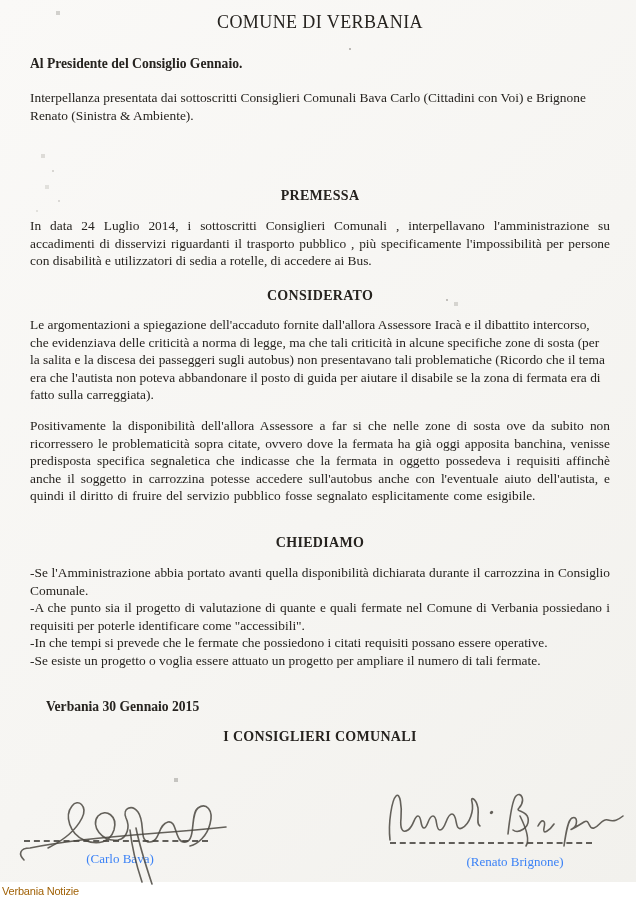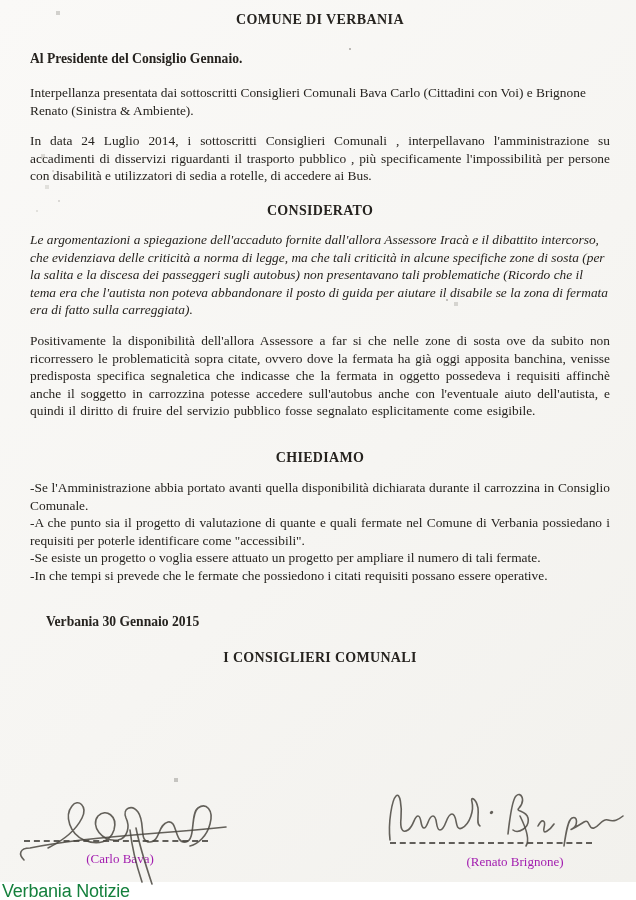--- a/index.html
+++ b/index.html
@@ -5,45 +5,45 @@
   html, body { margin:0; padding:0; background:#ffffff; }
   .page {
     position:relative; width:636px; height:900px; overflow:hidden;
     background:#ffffff; font-family:"Liberation Serif", serif;
   }
   .scan {
     position:absolute; left:0; top:0; right:0; bottom:18px;
     background:linear-gradient(135deg,#faf9f7 0%,#f6f5f2 55%,#f2f1ed 100%);
     color:#26231f; padding:10px 26px 0 30px; box-sizing:border-box;
   }
-  .doc-title { text-align:center; font-size:14px; font-weight:bold; margin:2px 0 0 0; letter-spacing:.4px; }
+  .doc-title { text-align:center; font-size:18px; font-weight:normal; margin:2px 0 0 0; letter-spacing:.4px; }
   .addressee { font-weight:bold; font-size:13.6px; margin:23px 0 0 0; }
   .para { font-size:13.4px; line-height:17.6px; margin:0; }
   .just { text-align:justify; }
   .intro { margin-top:17px; }
   .sec { text-align:center; font-size:14px; font-weight:bold; margin:0; letter-spacing:.3px; }
   .h-premessa { margin-top:64px; }
   .b-premessa { margin-top:13px; }
   .h-considerato { margin-top:18px; }
-  .b-considerato { margin-top:12px;font-style:italic; }
+  .b-considerato { margin-top:12px; }
   .h-valutata { margin-top:15px; }
   .b-valutata { margin-top:13px; word-spacing:1px; }
   .h-chiediamo { margin-top:30px; }
   .requests { margin-top:13px; }
   .requests p { margin:0; }
   .uline { }
   .date-line { font-weight:bold; font-size:13.6px; margin:30px 0 0 16px; }
-  .sig-heading { margin-top:20px; }
+  .sig-heading { margin-top:14px; }
   .sig-svg { position:absolute; z-index:3; }
   .sig-svg path { fill:none; stroke:#4a463f; stroke-width:1.6; stroke-linecap:round; opacity:.85; }
   .dashline { position:absolute; border-top:2px dashed #3d3a35; z-index:2; opacity:.8; }
-  .sig-name { position:absolute; font-size:13px; color:#a21caf; text-align:center; z-index:2; }
+  .sig-name { position:absolute; font-size:13px; color:#3b82f6; text-align:center; z-index:2; }
   .footer {
     position:absolute; left:0; right:0; bottom:0; height:18px; background:#ffffff; z-index:1;
-    font-family:"Liberation Sans", sans-serif; font-size:18px; color:#15803d; line-height:17px;
+    font-family:"Liberation Sans", sans-serif; font-size:11px; color:#a16207; line-height:17px;
   }
   .footer span { position:absolute; left:2px; top:1px; letter-spacing:-0.2px; }
   .speckles {
     position:absolute; left:0; top:0; width:2px; height:2px; background:transparent; z-index:1;
     box-shadow:
       57px 12px 0 1px rgba(120,115,108,.30),
       349px 48px 0 0 rgba(100,95,90,.40),
       42px 155px 0 1px rgba(150,145,138,.28),
       52px 170px 0 0 rgba(150,145,138,.33),
       46px 186px 0 1px rgba(160,155,148,.26),
@@ -61,33 +61,34 @@
 
   <div class="scan">
     <div class="speckles"></div>
 
     <h1 class="doc-title">COMUNE DI VERBANIA</h1>
 
     <p class="addressee">Al Presidente del Consiglio Gennaio.</p>
 
     <p class="para intro">Interpellanza presentata dai sottoscritti Consiglieri Comunali Bava Carlo (Cittadini con Voi) e Brignone Renato (Sinistra &amp; Ambiente).</p>
 
+    <h2 class="sec h-premessa">PREMESSA</h2>
     <p class="para just b-premessa">In data 24 Luglio 2014, i sottoscritti Consiglieri Comunali , interpellavano l'amministrazione su accadimenti di disservizi riguardanti il trasporto pubblico , più specificamente l'impossibilità per persone con disabilità e utilizzatori di sedia a rotelle, di accedere ai Bus.</p>
 
     <h2 class="sec h-considerato">CONSIDERATO</h2>
     <p class="para b-considerato">Le argomentazioni a spiegazione dell'accaduto fornite dall'allora Assessore Iracà e il dibattito intercorso, che evidenziava delle criticità a norma di legge, ma che tali criticità in alcune specifiche zone di sosta (per la salita e la discesa dei passeggeri sugli autobus) non presentavano tali problematiche (Ricordo che il tema era che l'autista non poteva abbandonare il posto di guida per aiutare il disabile se la zona di fermata era di fatto sulla carreggiata).</p>
 
     <p class="para just b-valutata"><span>Positivamente la disponibilità dell'allora Assessore a far si che nelle zone di sosta ove da subito non ricorressero le problematicità sopra citate, ovvero dove la fermata ha già oggi apposita banchina, venisse predisposta specifica segnaletica che indicasse che la fermata in oggetto possedeva i requisiti affinchè anche il soggetto in carrozzina potesse accedere sull'autobus anche con l'eventuale aiuto dell'autista, e quindi il diritto di fruire del servizio pubblico fosse segnalato esplicitamente come </span><span class="uline">esigibile.</span></p>
 
     <h2 class="sec h-chiediamo">CHIEDIAMO</h2>
     <div class="requests">
       <p class="para just">-Se l'Amministrazione abbia portato avanti quella disponibilità dichiarata durante il carrozzina in Consiglio Comunale.</p>
       <p class="para just">-A che punto sia il progetto di valutazione di quante e quali fermate nel Comune di Verbania possiedano i requisiti per poterle identificare come "accessibili".</p>
+      <p class="para">-In che tempi si prevede che le fermate che possiedono i citati requisiti possano essere operative.</p>
       <p class="para">-Se esiste un progetto o voglia essere attuato un progetto per ampliare il numero di tali fermate.</p>
-      <p class="para">-In che tempi si prevede che le fermate che possiedono i citati requisiti possano essere operative.</p>
     </div>
 
     <p class="date-line">Verbania 30 Gennaio 2015</p>
 
     <h2 class="sec sig-heading">I CONSIGLIERI COMUNALI</h2>
   </div>
 
   <svg class="sig-svg" style="left:18px; top:790px;" width="210" height="96" viewBox="0 0 210 96" aria-hidden="true">
     <path d="M 6 70 C 0 64, 2 58, 12 58 C 40 52, 100 46, 140 43 C 165 41, 188 39, 208 37"></path>
     <path d="M 30 58 C 46 50, 58 40, 64 28 C 70 16, 60 8, 54 16 C 46 26, 52 44, 66 50 C 80 56, 92 52, 96 40 C 100 26, 88 18, 80 26 C 72 36, 84 52, 100 50 C 110 48, 112 36, 108 28 C 104 18, 114 14, 120 22 C 128 33, 120 52, 132 52 C 142 52, 140 34, 150 32 C 160 30, 156 54, 168 52 C 178 50, 172 24, 180 18 C 188 12, 196 20, 192 34 C 189 46, 180 54, 172 56"></path>

